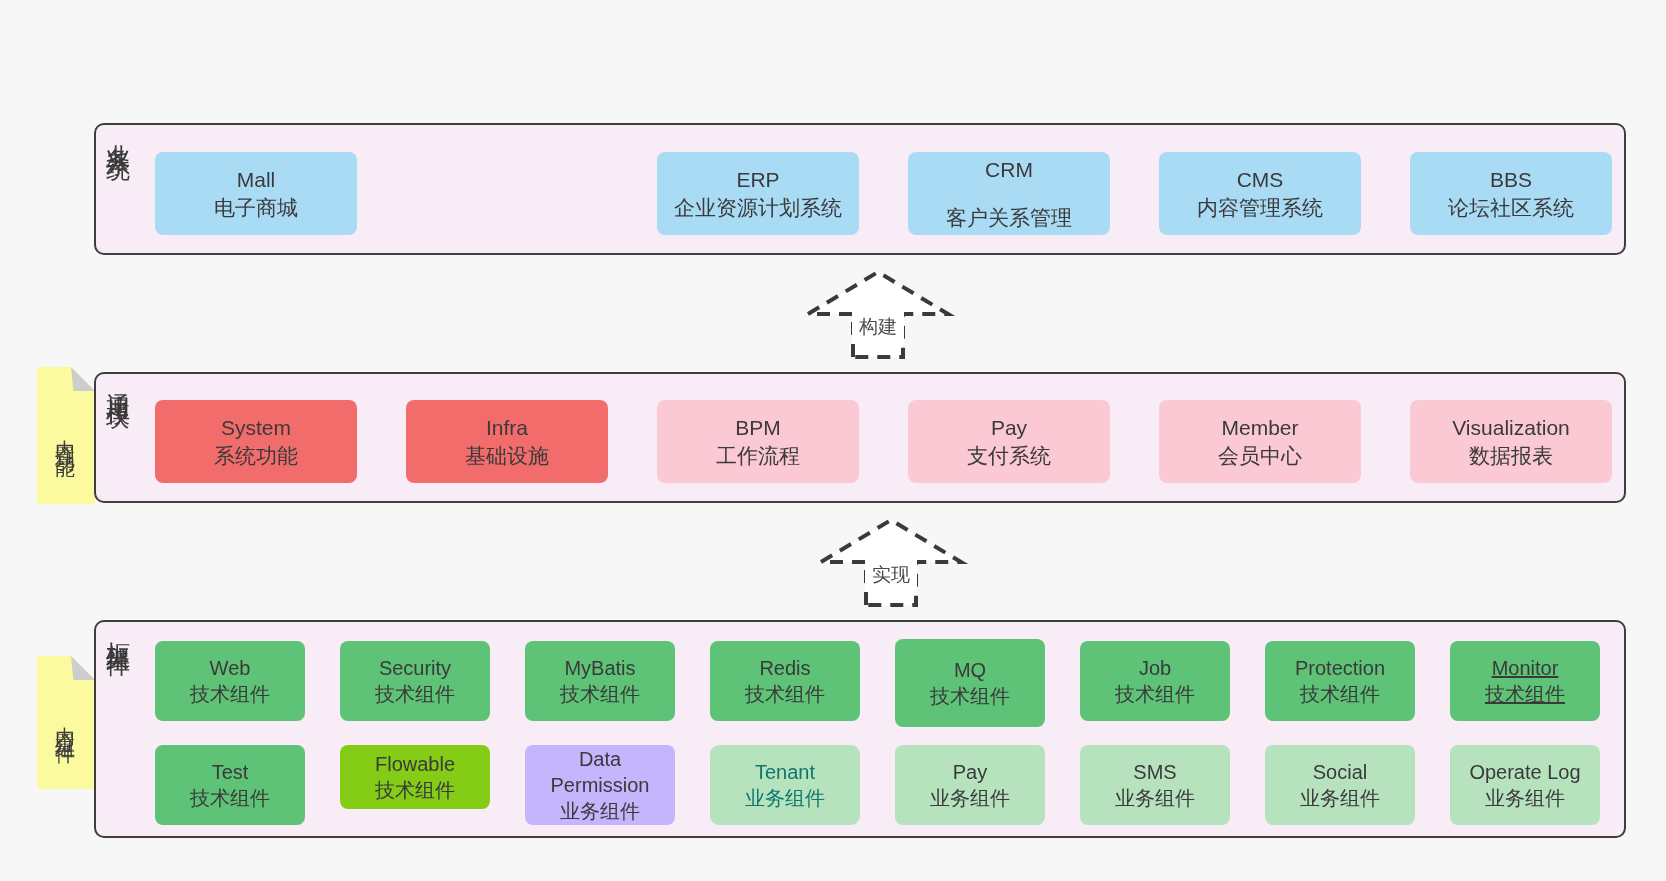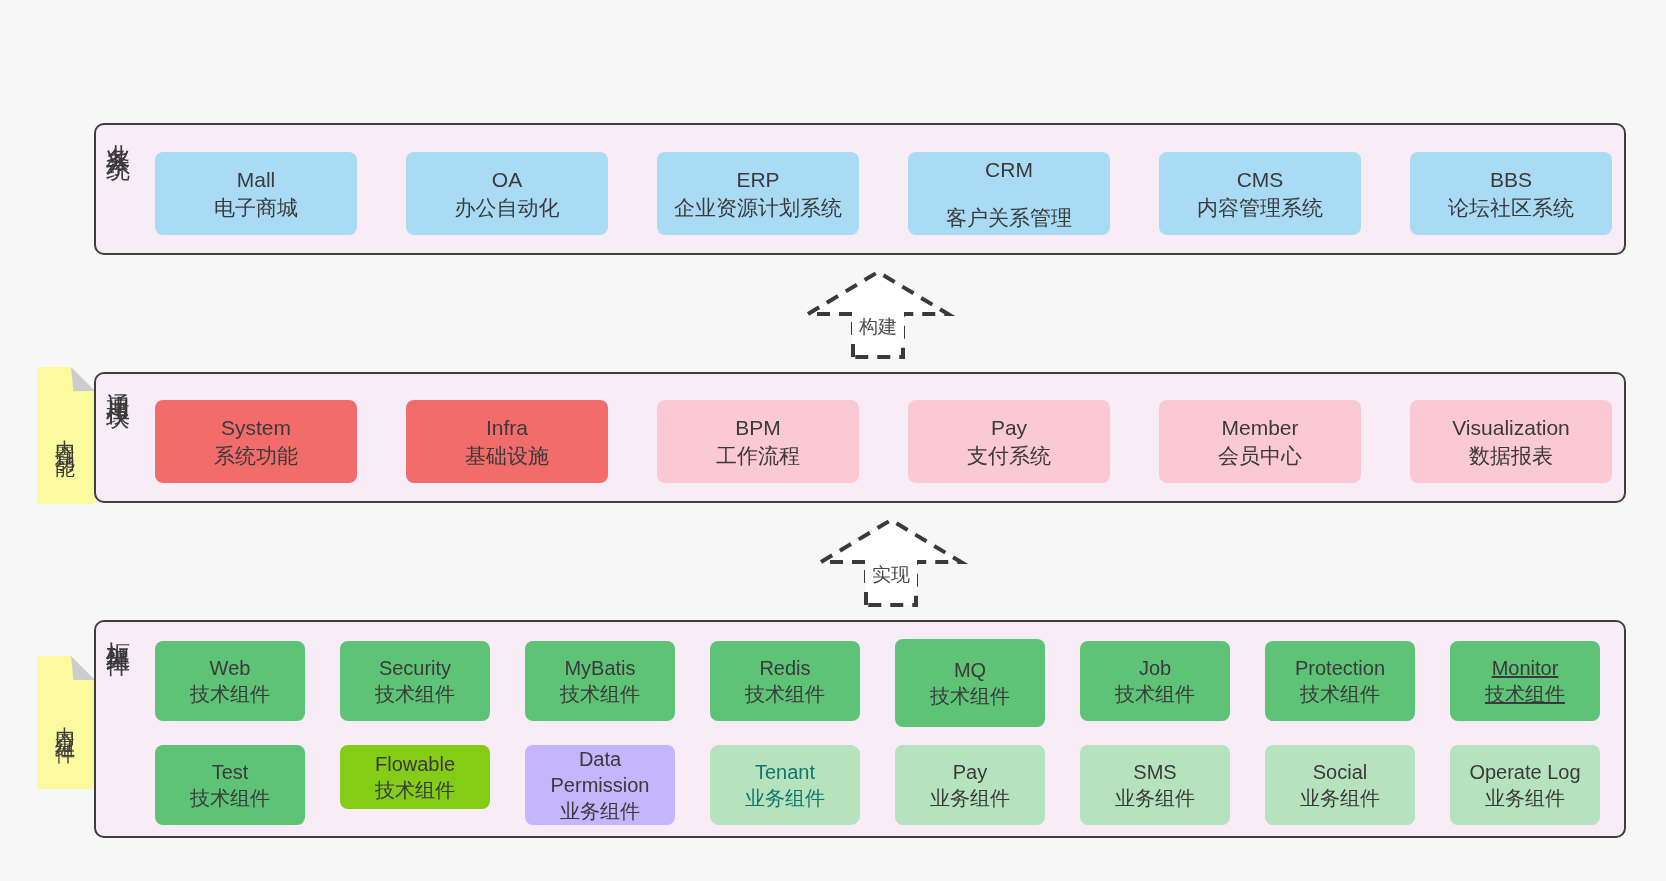--- a/index.html
+++ b/index.html
@@ -106,24 +106,20 @@
     <span class="fold-flap"></span>
     <span>内置组件</span>
   </div>
 
   <section class="layer" id="layer-business">
     <div class="layer-label">业务系统</div>
   <div class="box" style="left: 59px; top: 27px; width: 202px; height: 83px; background: rgb(169, 219, 245); color: rgb(58, 58, 58);">
         <div class="module-line">Mall</div>
         <div class="module-line">电子商城</div>
       </div>
-      <div class="box" style="left: 310px; top: 27px; width: 202px; height: 83px; background: rgb(169, 219, 245); color: rgb(58, 58, 58);">
-        <div class="module-line">OA</div>
-        <div class="module-line">办公自动化</div>
-      </div>
       <div class="box" style="left: 561px; top: 27px; width: 202px; height: 83px; background: rgb(169, 219, 245); color: rgb(58, 58, 58);">
         <div class="module-line">ERP</div>
         <div class="module-line">企业资源计划系统</div>
       </div>
       <div class="box" style="left: 812px; top: 27px; width: 202px; height: 83px; background: rgb(169, 219, 245); color: rgb(58, 58, 58); gap: 20px;">
         <div class="module-line">CRM</div>
         <div class="module-line">客户关系管理</div>
       </div>
       <div class="box" style="left: 1063px; top: 27px; width: 202px; height: 83px; background: rgb(169, 219, 245); color: rgb(58, 58, 58);">
         <div class="module-line">CMS</div>

